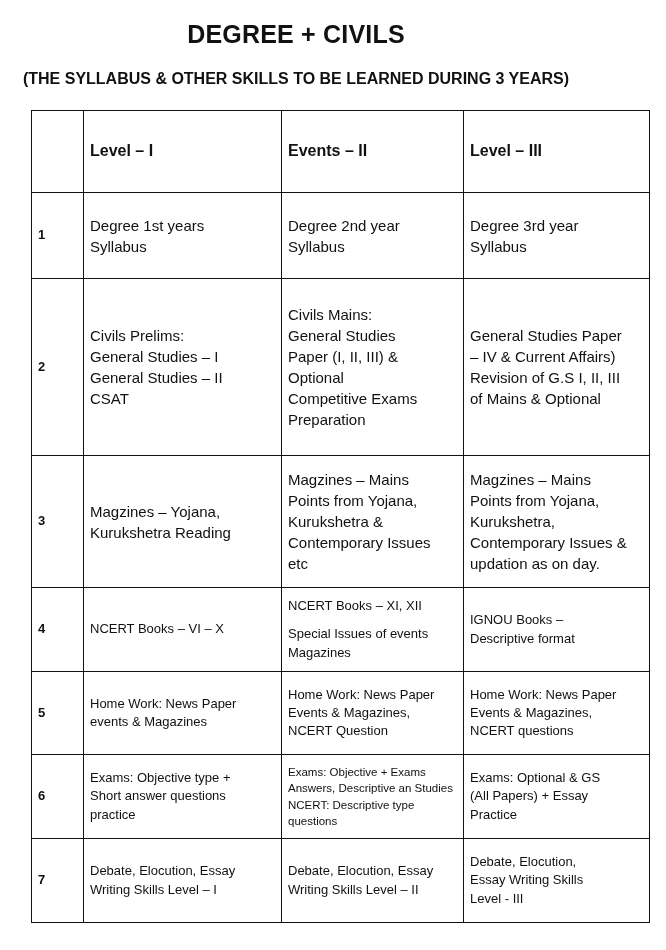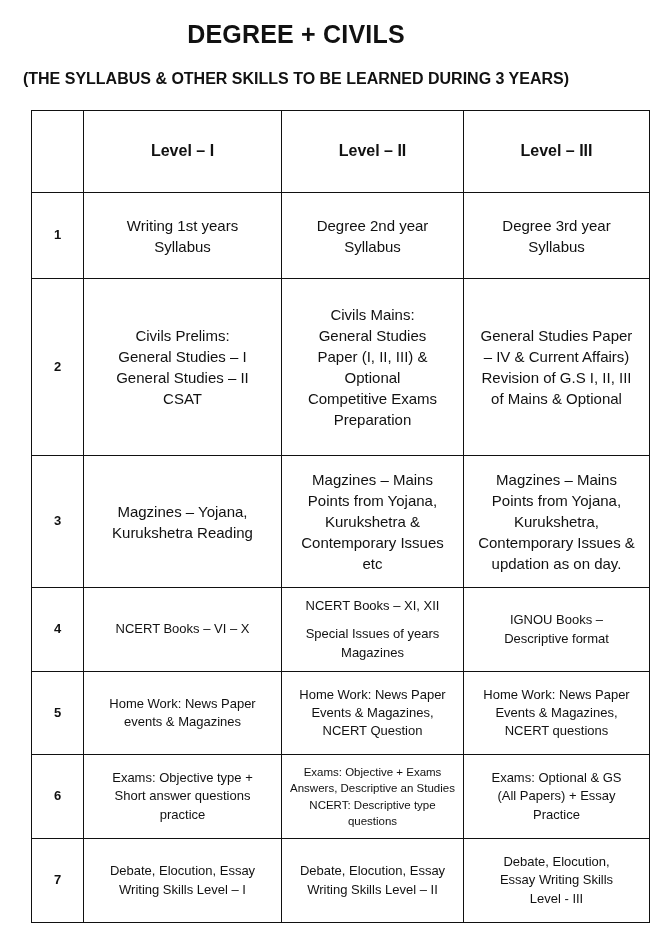--- a/index.html
+++ b/index.html
@@ -13,21 +13,21 @@
   }
   .subtitle {
     position: absolute; left: 0; width: 592px; top: 70px;
     text-align: center; font-weight: bold; font-size: 16px;
   }
   table.grid {
     position: absolute; left: 31px; top: 110px;
     width: 618px; border-collapse: collapse; table-layout: fixed;
   }
   table.grid td, table.grid th {
-    border: 1.5px solid #111; text-align: center; vertical-align: middle;
+    border: 1.5px solid #111; text-align: left; vertical-align: middle;
     padding: 6px 6px; line-height: 1.4; margin-top: 10px;
   }
   col.c0 { width: 52px; }
   col.c1 { width: 198px; }
   col.c2 { width: 182px; }
   col.c3 { width: 186px; }
   th { font-weight: bold; font-size: 16px; }
   td.num { font-weight: bold; font-size: 13px; }
   .fs15 { font-size: 15px; }
   .fs13 { font-size: 13px; }
@@ -46,30 +46,30 @@
   <colgroup>
       <col class="c0">
       <col class="c1">
       <col class="c2">
       <col class="c3">
     </colgroup>
   <thead>
     <tr style="height:82px">
       <th></th>
       <th>Level – I</th>
-      <th>Level – II</th>
+      <th>Events – II</th>
       <th>Level – III</th>
     </tr>
   </thead>
   <tbody>
 
     <tr style="height:86px">
       <td class="num">1</td>
       <td class="fs15">
-        <span class="line">Writing 1st years</span>
+        <span class="line">Degree 1st years</span>
         <span class="line">Syllabus</span>
       </td>
       <td class="fs15">
         <span class="line">Degree 2nd year</span>
         <span class="line">Syllabus</span>
       </td>
       <td class="fs15">
         <span class="line">Degree 3rd year</span>
         <span class="line">Syllabus</span>
       </td>
@@ -122,21 +122,21 @@
     </tr>
 
     <tr style="height:84px">
       <td class="num">4</td>
       <td class="fs13">
         <span class="line">NCERT Books – VI – X</span>
       </td>
       <td class="fs13">
         <span class="line">NCERT Books – XI, XII</span>
         <span class="gap"></span>
-        <span class="line">Special Issues of years</span>
+        <span class="line">Special Issues of events</span>
         <span class="line">Magazines</span>
       </td>
       <td class="fs13">
         <span class="line">IGNOU Books –</span>
         <span class="line">Descriptive format</span>
       </td>
     </tr>
 
     <tr style="height:83px">
       <td class="num">5</td>

